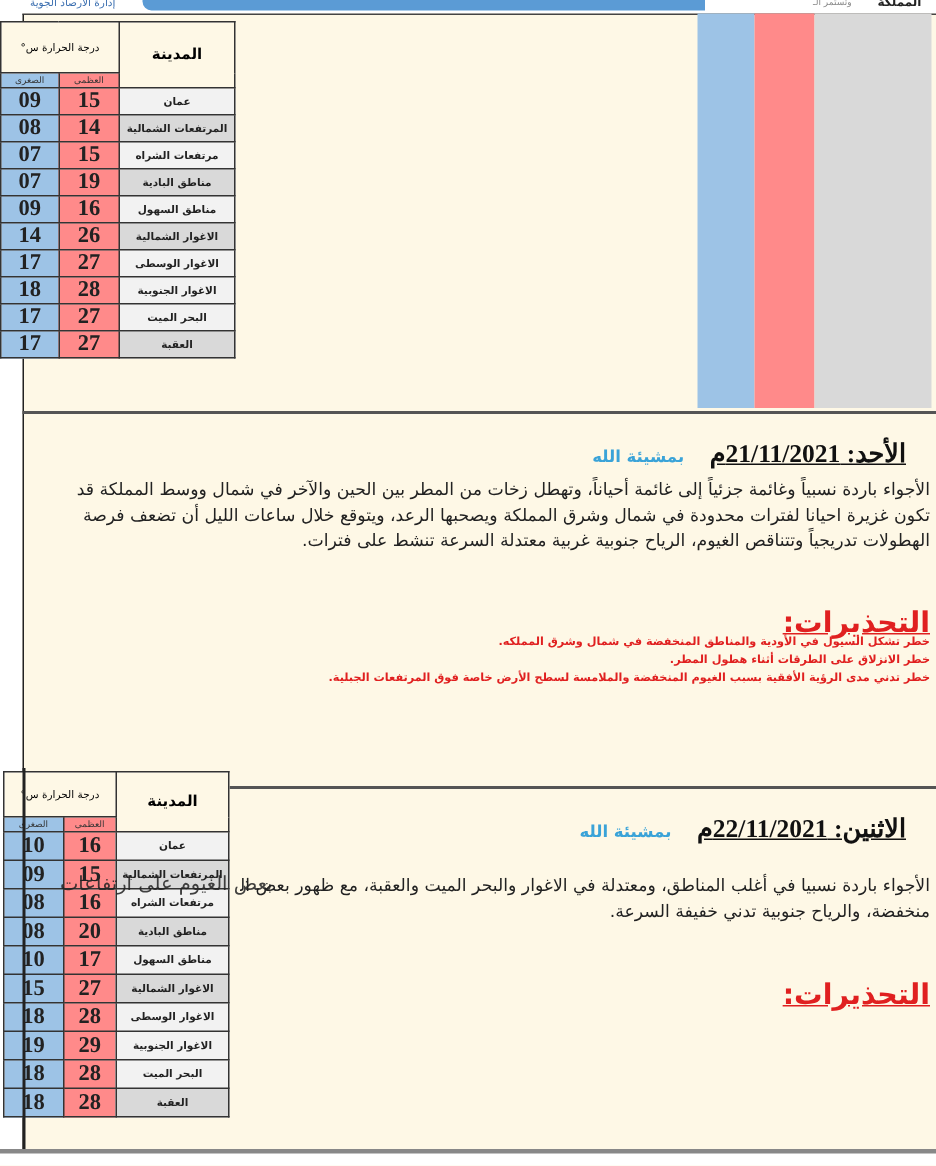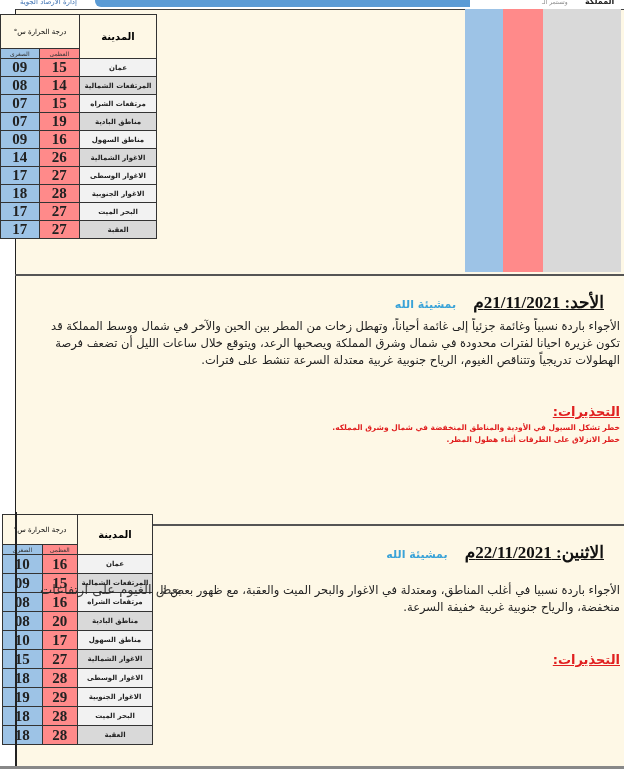--- a/index.html
+++ b/index.html
@@ -26,21 +26,21 @@
   .hdr-min { background:#9dc3e6; font-size:6px; font-family:"DejaVu Sans", sans-serif; color:#333; }
   .v-max { background:#ff8a8a; font-weight:bold; font-size:15px; color:#222; }
   .v-min { background:#9dc3e6; font-weight:bold; font-size:15px; color:#222; }
   .city { font-family:"DejaVu Sans", sans-serif; font-size:7px; font-weight:bold; direction:rtl; color:#222; }
   .city.light { background:#f2f2f2; }
   .city.dark { background:#d9d9d9; }
   .dayhead { position:absolute; right:20px; direction:rtl; white-space:nowrap;margin-top:16px; }
   .dayhead .dname { font-family:"Liberation Serif", serif; font-weight:bold; font-size:17px; text-decoration:underline; color:#111; }
   .dayhead .dblessing { font-size:11px; color:#3aa3d8; font-weight:bold; margin-right:12px; }
   .para { position:absolute; direction:rtl; text-align:right; font-size:11.5px; line-height:17px; color:#222; white-space:nowrap; overflow:hidden; }
-  .warn-title { position:absolute; direction:rtl; font-size:13px; font-weight:bold; color:#e02020; text-decoration:underline; white-space:nowrap;text-align:right; }
+  .warn-title { position:absolute; direction:rtl; font-size:19px; font-weight:bold; color:#e02020; text-decoration:underline; white-space:nowrap;text-align:right; }
   .warn-list { position:absolute; direction:rtl; text-align:right; font-size:7.5px; font-weight:bold; color:#e02020; line-height:12px; white-space:nowrap; }
   .overlay-text { position:absolute; left:40px; top:582px; font-size:13px; color:#222; direction:rtl; white-space:nowrap; opacity:0.85; }
 </style>
 </head>
 <body>
 
 <div class="topbar">
   <span class="lbl">إدارة الأرصاد الجوية</span>
   <div class="blue"></div>
   <span class="rlbl">وتستمر الـ</span>
@@ -126,32 +126,33 @@
 <div class="para" style="right:4px; top:318px; width:605px;">
   <div>الأجواء باردة نسبياً وغائمة جزئياً إلى غائمة أحياناً، وتهطل زخات من المطر بين الحين والآخر في شمال ووسط المملكة قد</div>
   <div>تكون غزيرة احيانا لفترات محدودة في شمال وشرق المملكة ويصحبها الرعد، ويتوقع  خلال ساعات الليل أن تضعف فرصة</div>
   <div>الهطولات تدريجياً وتتناقص الغيوم، الرياح جنوبية غربية معتدلة السرعة تنشط على فترات.</div>
 </div>
 
 <div class="warn-title" style="right:4px; top:404px;">التحذيرات:</div>
 <div class="warn-list" style="right:4px; top:422px;">
   <div>خطر تشكل السيول في الأودية والمناطق المنخفضة في شمال وشرق المملكه.</div>
   <div>خطر الانزلاق على الطرقات أثناء هطول المطر.</div>
+  <div>خطر  تدني مدى الرؤية الأفقية بسبب الغيوم المنخفضة والملامسة لسطح الأرض خاصة فوق المرتفعات الجبلية.</div>
 </div>
 
 <div class="hline" style="top:524px; left:152px; width:472px;"></div>
 
 <div class="dayhead" style="top:526px;">
   <span class="dname">الاثنين: 22/11/2021م</span>
   <span class="dblessing">بمشيئة الله</span>
 </div>
 
 <div class="para" style="right:4px; top:582px; width:460px;">
   <div>الأجواء باردة نسبيا في أغلب المناطق، ومعتدلة في الاغوار والبحر الميت والعقبة، مع ظهور بعض الغيوم على ارتفاعات</div>
-  <div>منخفضة، والرياح جنوبية غربية خفيفة السرعة.</div>
+  <div>منخفضة، والرياح جنوبية تدني خفيفة السرعة.</div>
 </div>
 
 <div class="warn-title" style="right:4px; top:652px;">التحذيرات:</div>
 
 <table class="temps t2">
   <tbody>
       <tr style="height:30px;">
     <td colspan="2" class="hdr-temp">درجة الحرارة س°</td>
     <td rowspan="2" class="hdr-city" style="width:73px;">المدينة</td>
   </tr>

